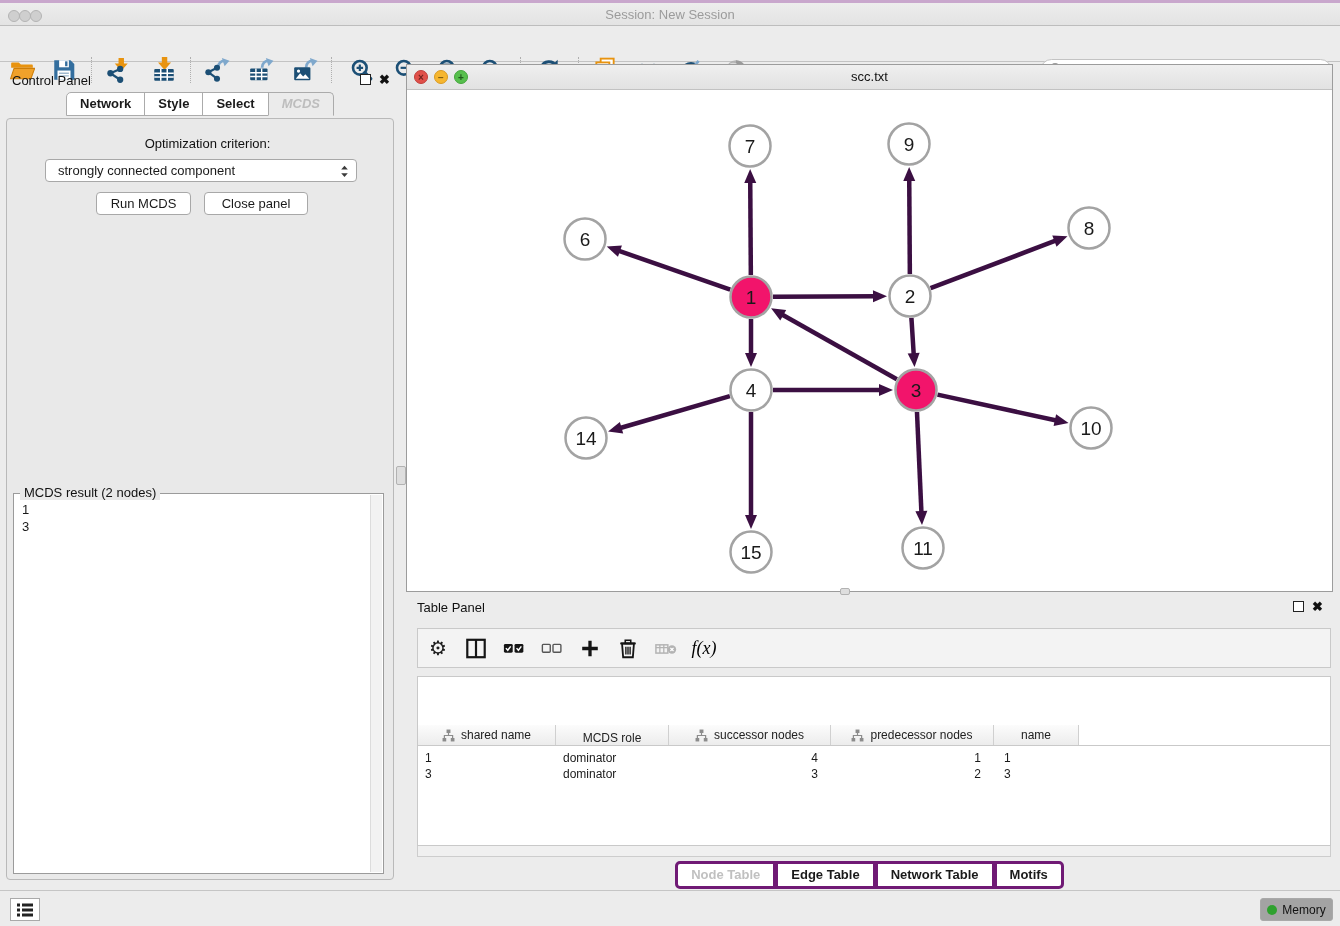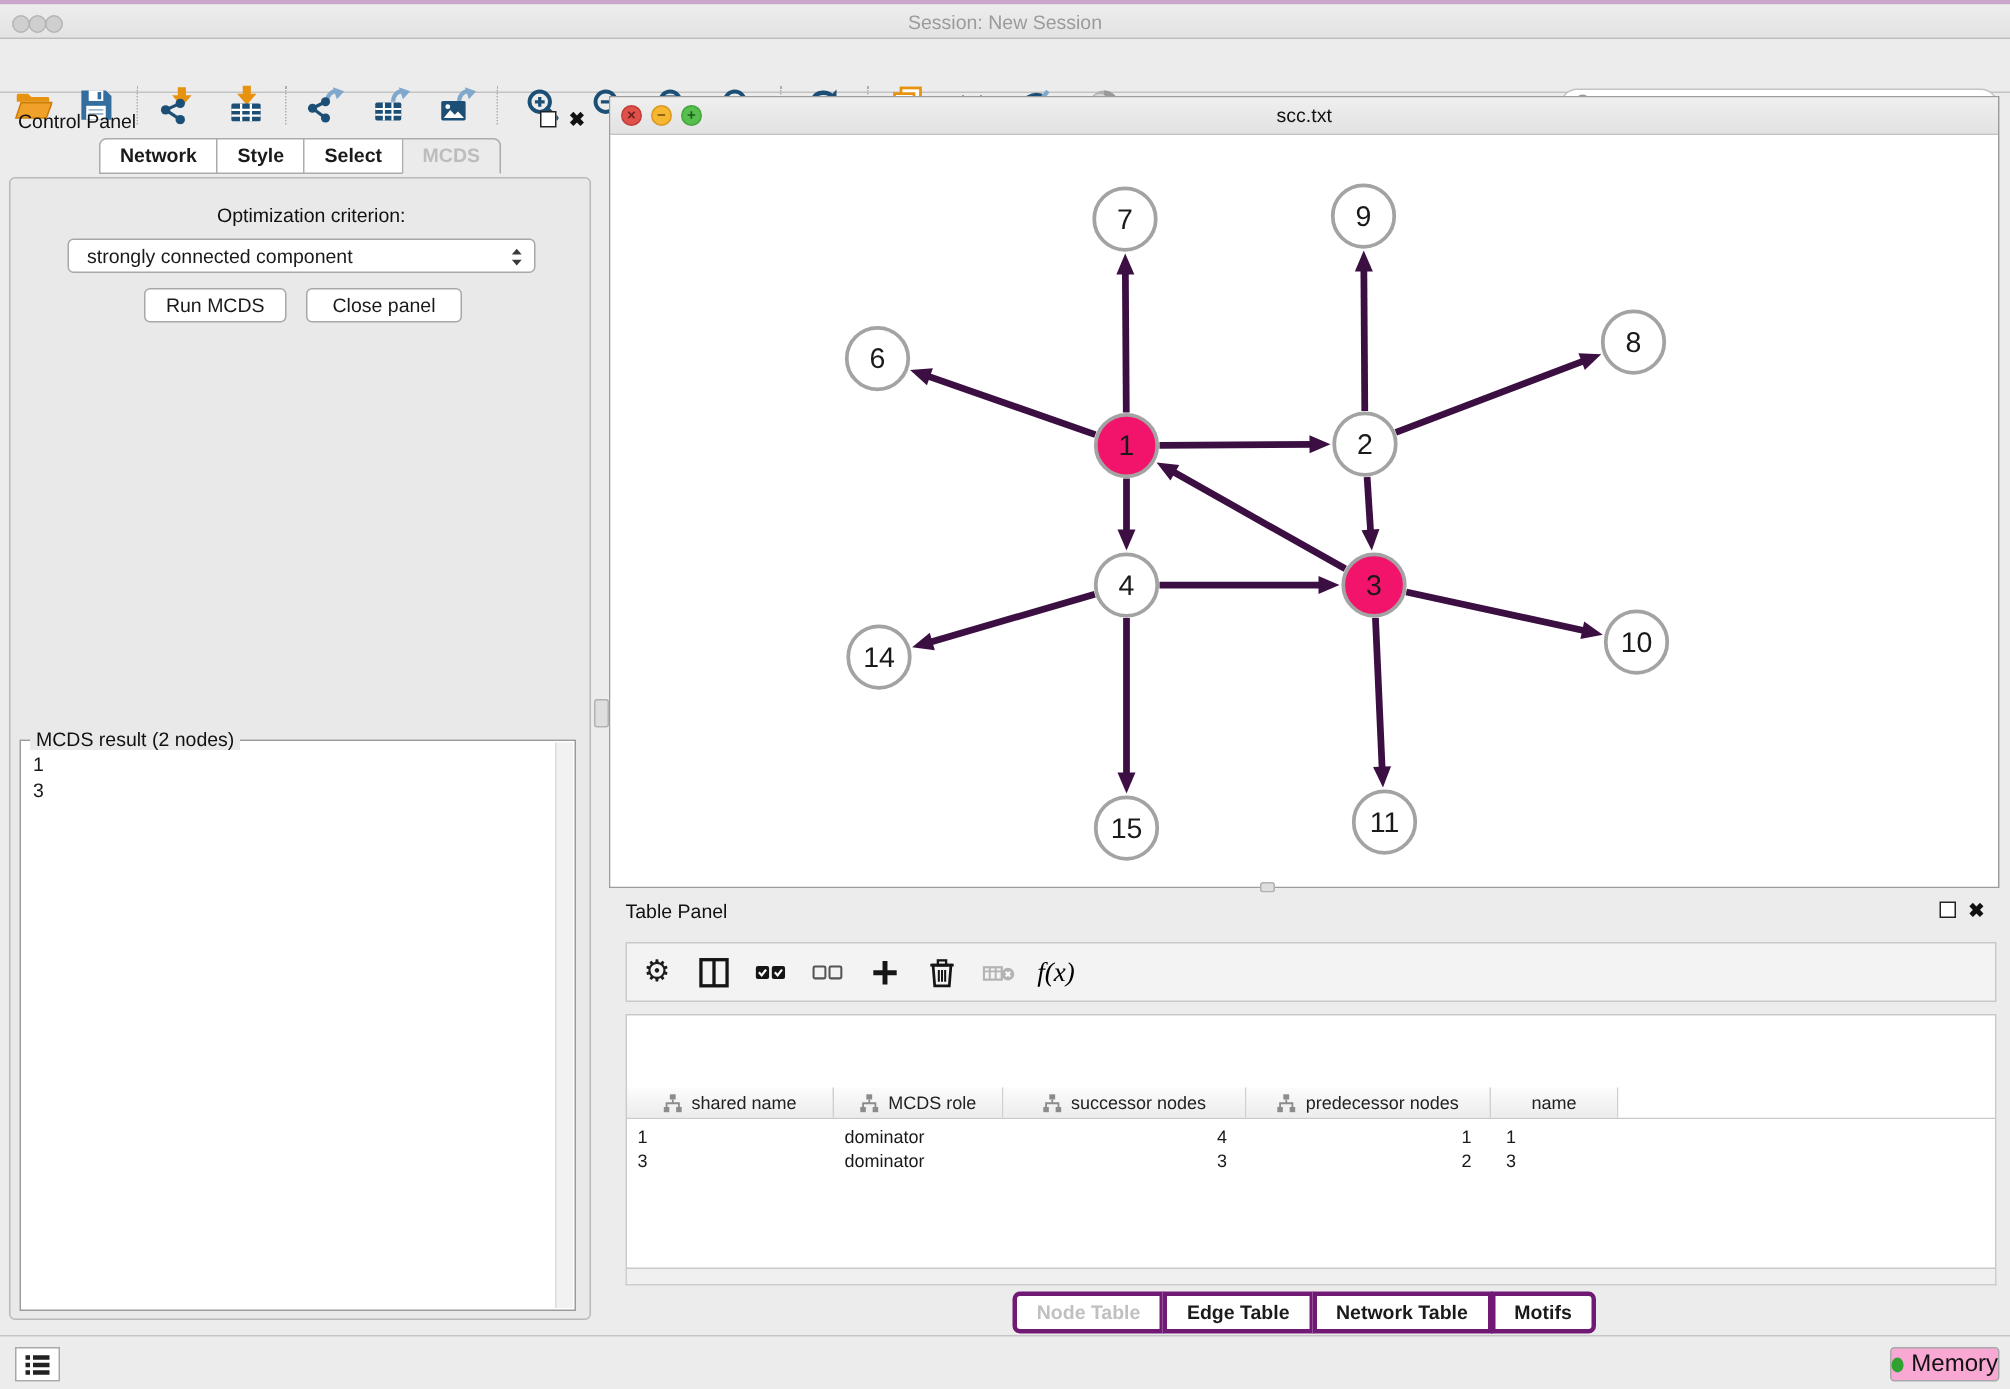--- a/index.html
+++ b/index.html
@@ -20,21 +20,21 @@
 
   
   .control-panel { position:absolute; left:0; top:68px; width:400px; height:814px; }
   .cp-title { position:absolute; left:12px; top:5px; font-size:13px; color:#111; }
   .panel-btns { position:absolute; right:10px; top:6px; display:flex; gap:8px; align-items:center; }
   .float-glyph { width:11px; height:11px; border:1.6px solid #222; display:inline-block; background:#fff; }
   .close-glyph { font-size:13px; font-weight:bold; color:#111; line-height:11px; }
   .cp-tabs { position:absolute; left:0; right:0; top:24px; display:flex; justify-content:center; }
   .tab { background:#FFF; border:1px solid #ABABAB; padding:3px 13px 4px; font-weight:bold; font-size:13px; margin-left:-1px; position:relative; }
   .tab.first { border-top-left-radius:5px; margin-left:0; }
-  .tab.last { border-top-right-radius:5px; }
+  .tab.last { border-top-right-radius:5px;font-style:italic; }
   .tab.active { background:#EBEBEB; color:#BDBDBD; border-bottom-color:#EBEBEB; }
   .cp-box { position:absolute; left:6px; right:6px; top:50px; bottom:2px; background:#E9E9E9; border:1px solid #B9B9B9; border-radius:4px; }
   .opt-label { position:absolute; left:15px; right:0; top:17px; text-align:center; font-size:13px; color:#111; }
   .criterion-select { position:absolute; top:40px; left:38px; width:312px; height:23px; background:#FFF; border:1px solid #A8A8A8; border-radius:4px; font-size:13px; line-height:21px; padding-left:12px; }
   .sel-chev { position:absolute; right:7px; top:4px; }
   .cp-btn { position:absolute; top:73px; height:23px; background:#FFF; border:1px solid #A8A8A8; border-radius:4px; font-size:13px; text-align:center; line-height:21px; }
   .run-btn { left:89px; width:95px; }
   .closep-btn { left:197px; width:104px; }
   .result-group { position:absolute; left:6px; right:9px; top:374px; bottom:5px; border:1px solid #9B9B9B; background:#FFF; }
   .result-legend { position:absolute; top:-9px; left:6px; background:#E9E9E9; padding:0 4px; font-size:13px; color:#111; }
@@ -56,38 +56,38 @@
   
   .table-panel { position:absolute; left:406px; top:595px; width:927px; height:293px; background:#ECECEC; }
   .tp-title { position:absolute; left:11px; top:5px; font-size:13px; color:#111; }
   .tp-toolbar { position:absolute; left:11px; top:33px; width:914px; height:40px; background:#F3F3F3; border:1px solid #C9C9C9; display:flex; align-items:center; padding-left:9px; gap:16px; }
   .tp-tool { width:22px; height:24px; display:flex; align-items:center; justify-content:center; }
   .gear-char { font-size:20px; color:#1c1c1c; line-height:22px; }
   .fx { font-family:"Liberation Serif", serif; font-style:italic; font-size:18px; color:#000000; }
   .tp-table { position:absolute; left:11px; top:81px; width:914px; height:170px; background:#FFF; border:1px solid #C9C9C9; overflow:hidden; }
   .thead { display:flex; height:21px; border-bottom:1px solid #C9C9C9;margin-top:48px; }
   .th { background:linear-gradient(#FCFCFC,#ECECEC); border-right:1px solid #D0D0D0; display:flex; align-items:center; justify-content:center; gap:6px; font-size:12px; color:#222; }
-  .th:nth-child(1){ width:138px; } .th:nth-child(2){ width:113px; } .th:nth-child(3){ width:162px; } .th:nth-child(4){ width:163px; } .th:nth-child(5){ width:85px; }
+  .th:nth-child(1){ width:138px; } .th:nth-child(2){ width:113px;flex-direction:column; } .th:nth-child(3){ width:162px; } .th:nth-child(4){ width:163px; } .th:nth-child(5){ width:85px; }
   .th-fill { flex:1; background:#FFF; }
   .tbody { padding-top:4px; }
   .trow { display:flex; height:16px; font-size:12px; align-items:center; }
   .tcell:nth-child(1){ width:138px; padding-left:7px; } .tcell:nth-child(2){ width:113px; padding-left:7px; }
   .tcell:nth-child(3){ width:162px; text-align:right; padding-right:13px; } .tcell:nth-child(4){ width:163px; text-align:right; padding-right:13px; }
   .tcell:nth-child(5){ width:85px; padding-left:10px; }
   .tp-scroll { position:absolute; left:11px; top:251px; width:914px; height:11px; background:#F0F0F0; border:1px solid #CDCDCD; border-top:none; }
   .tp-tabs { position:absolute; left:0; right:0; top:266px; display:flex; justify-content:center; }
   .btab { background:#FFF; border:3px solid #701a75; padding:3px 13px 4px; font-weight:bold; font-size:13px; margin-left:-1px; }
   .btab.first { border-top-left-radius:5px; border-bottom-left-radius:5px; margin-left:0; }
   .btab.last { border-top-right-radius:5px; border-bottom-right-radius:5px; }
   .btab.active { color:#C0C0C0; }
 
   
   .status-bar { position:absolute; left:0; top:890px; width:1340px; height:36px; background:#ECECEC; border-top:1px solid #C5C5C5; }
   .list-btn { position:absolute; left:10px; top:7px; width:30px; height:23px; background:#FFF; border:1px solid #A9A9A9; display:flex; align-items:center; justify-content:center; }
-  .memory-btn { position:absolute; right:7px; top:7px; width:73px; height:23px; background:#f9a8d4; border:1px solid #A9A9A9; border-radius:3px; display:flex; align-items:center; justify-content:center; gap:5px; font-size:16px; color:#111; }
+  .memory-btn { position:absolute; right:7px; top:7px; width:73px; height:23px; background:#a3a3a3; border:1px solid #A9A9A9; border-radius:3px; display:flex; align-items:center; justify-content:center; gap:5px; font-size:12px; color:#111; }
   .mem-dot { width:10px; height:10px; border-radius:50%; background:#2EA12E; }
 </style>
 </head>
 <body>
 
 <div class="top-stripe"></div>
 <div class="titlebar">
   <span class="tl-dot" style="left:8px"></span>
   <span class="tl-dot" style="left:19px"></span>
   <span class="tl-dot" style="left:30px"></span>

